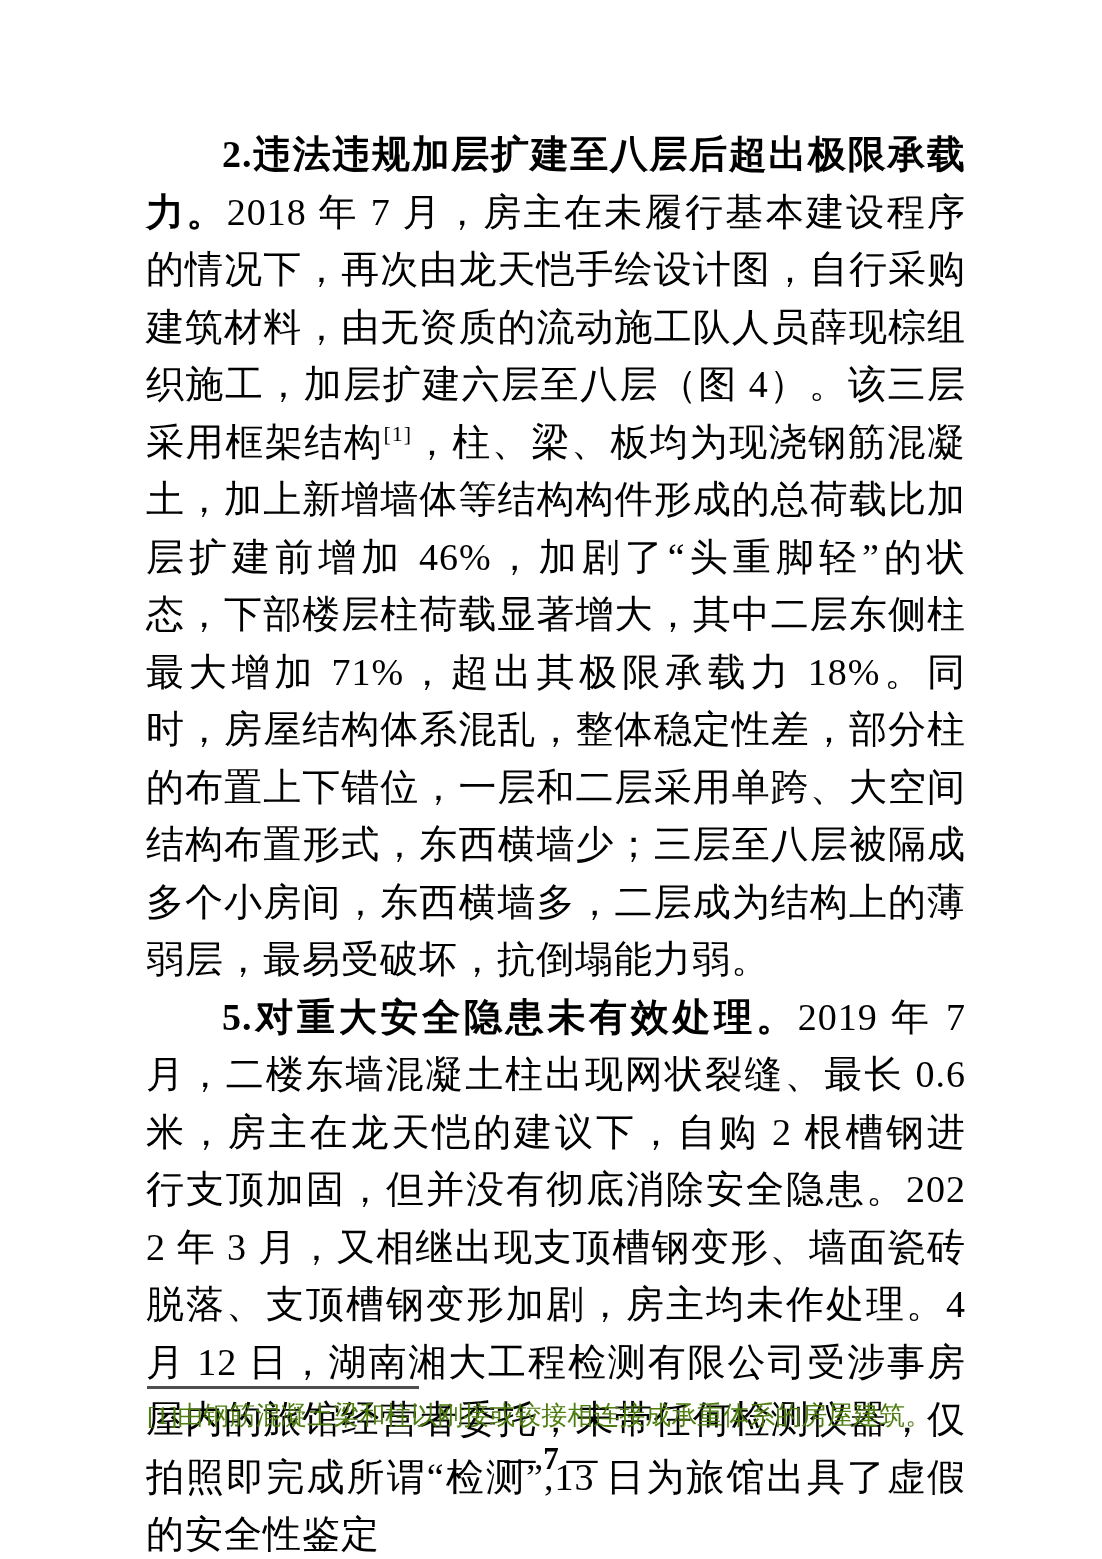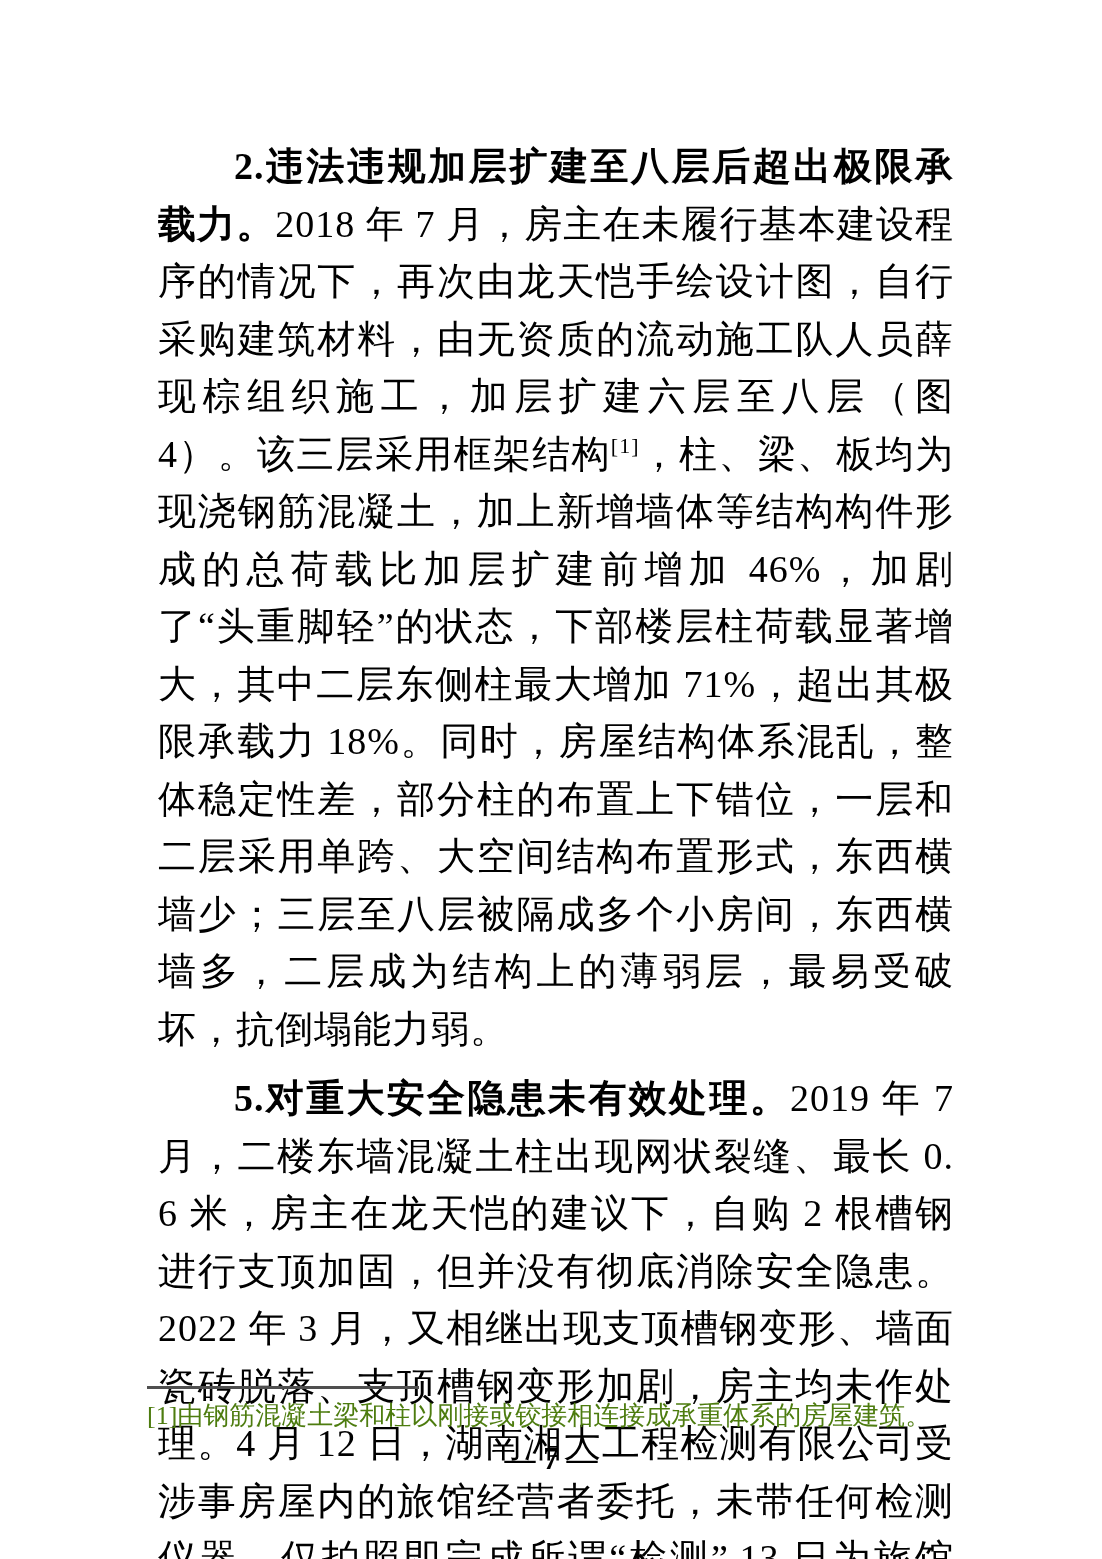--- a/index.html
+++ b/index.html
@@ -22,21 +22,21 @@
     width: 820px;
     top: 126px;
     font-size: 38px;
     line-height: 57.5px;
     text-align: justify;
     text-justify: inter-ideograph;
     word-break: break-all;
     letter-spacing: 1px;
   }
   .para {
-    margin: 12px;
+    margin: 0;
     text-indent: 76px;
   }
   .heading {
     font-weight: 700;
   }
   .body-text {
     font-weight: 400;
   }
   sup.ref {
     font-size: 22px;

